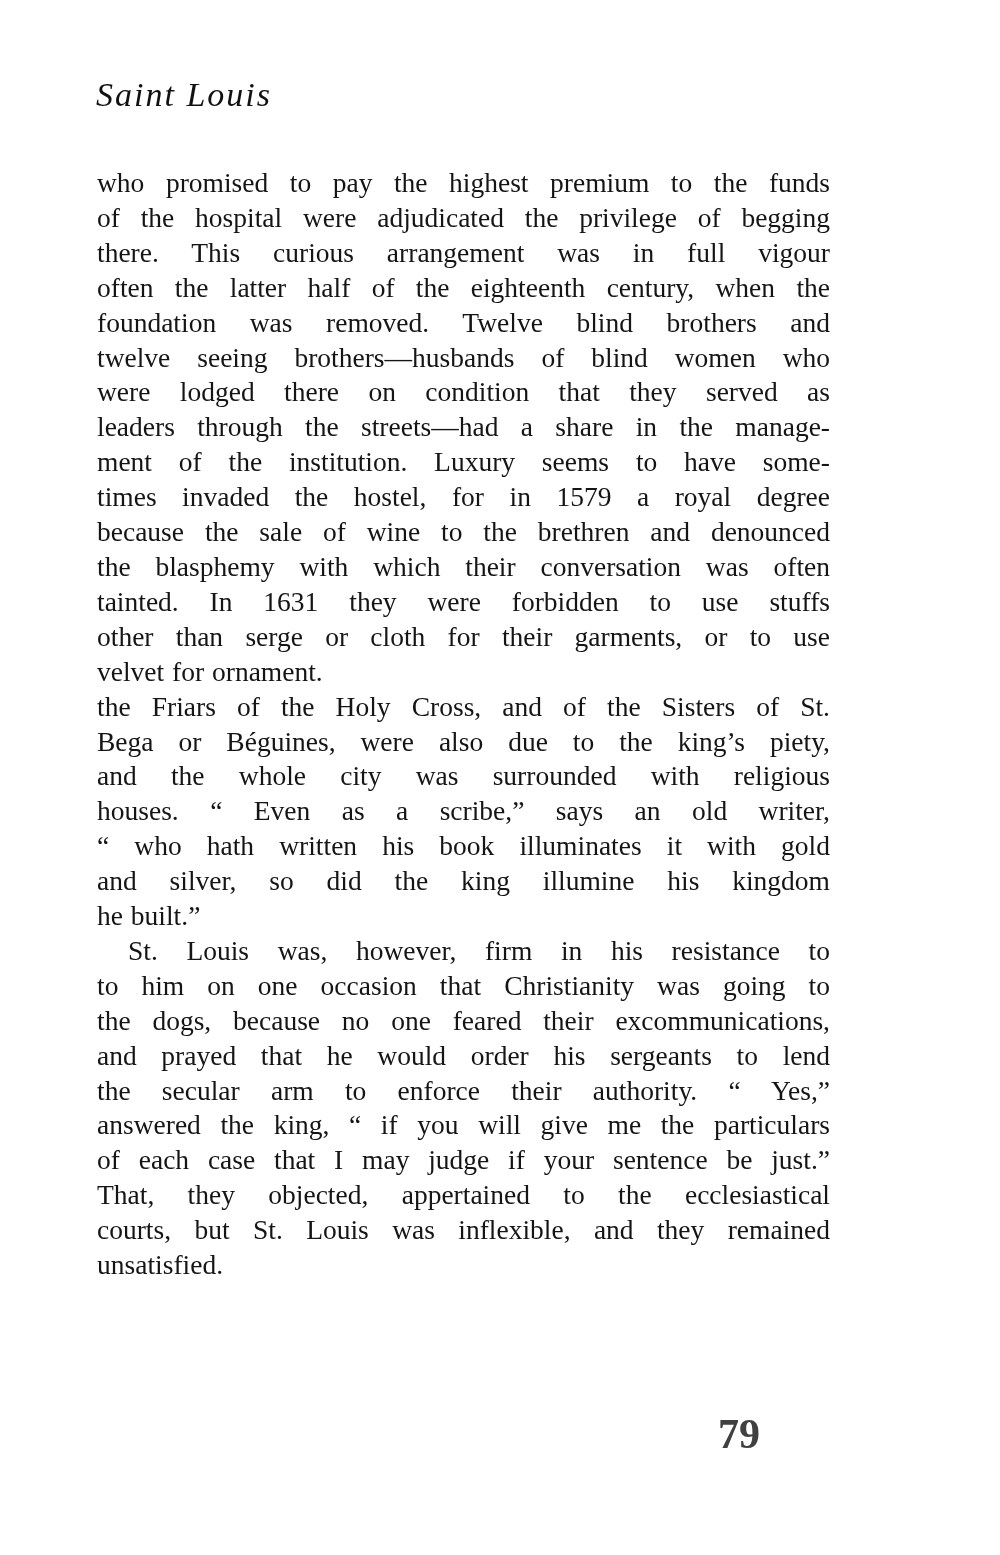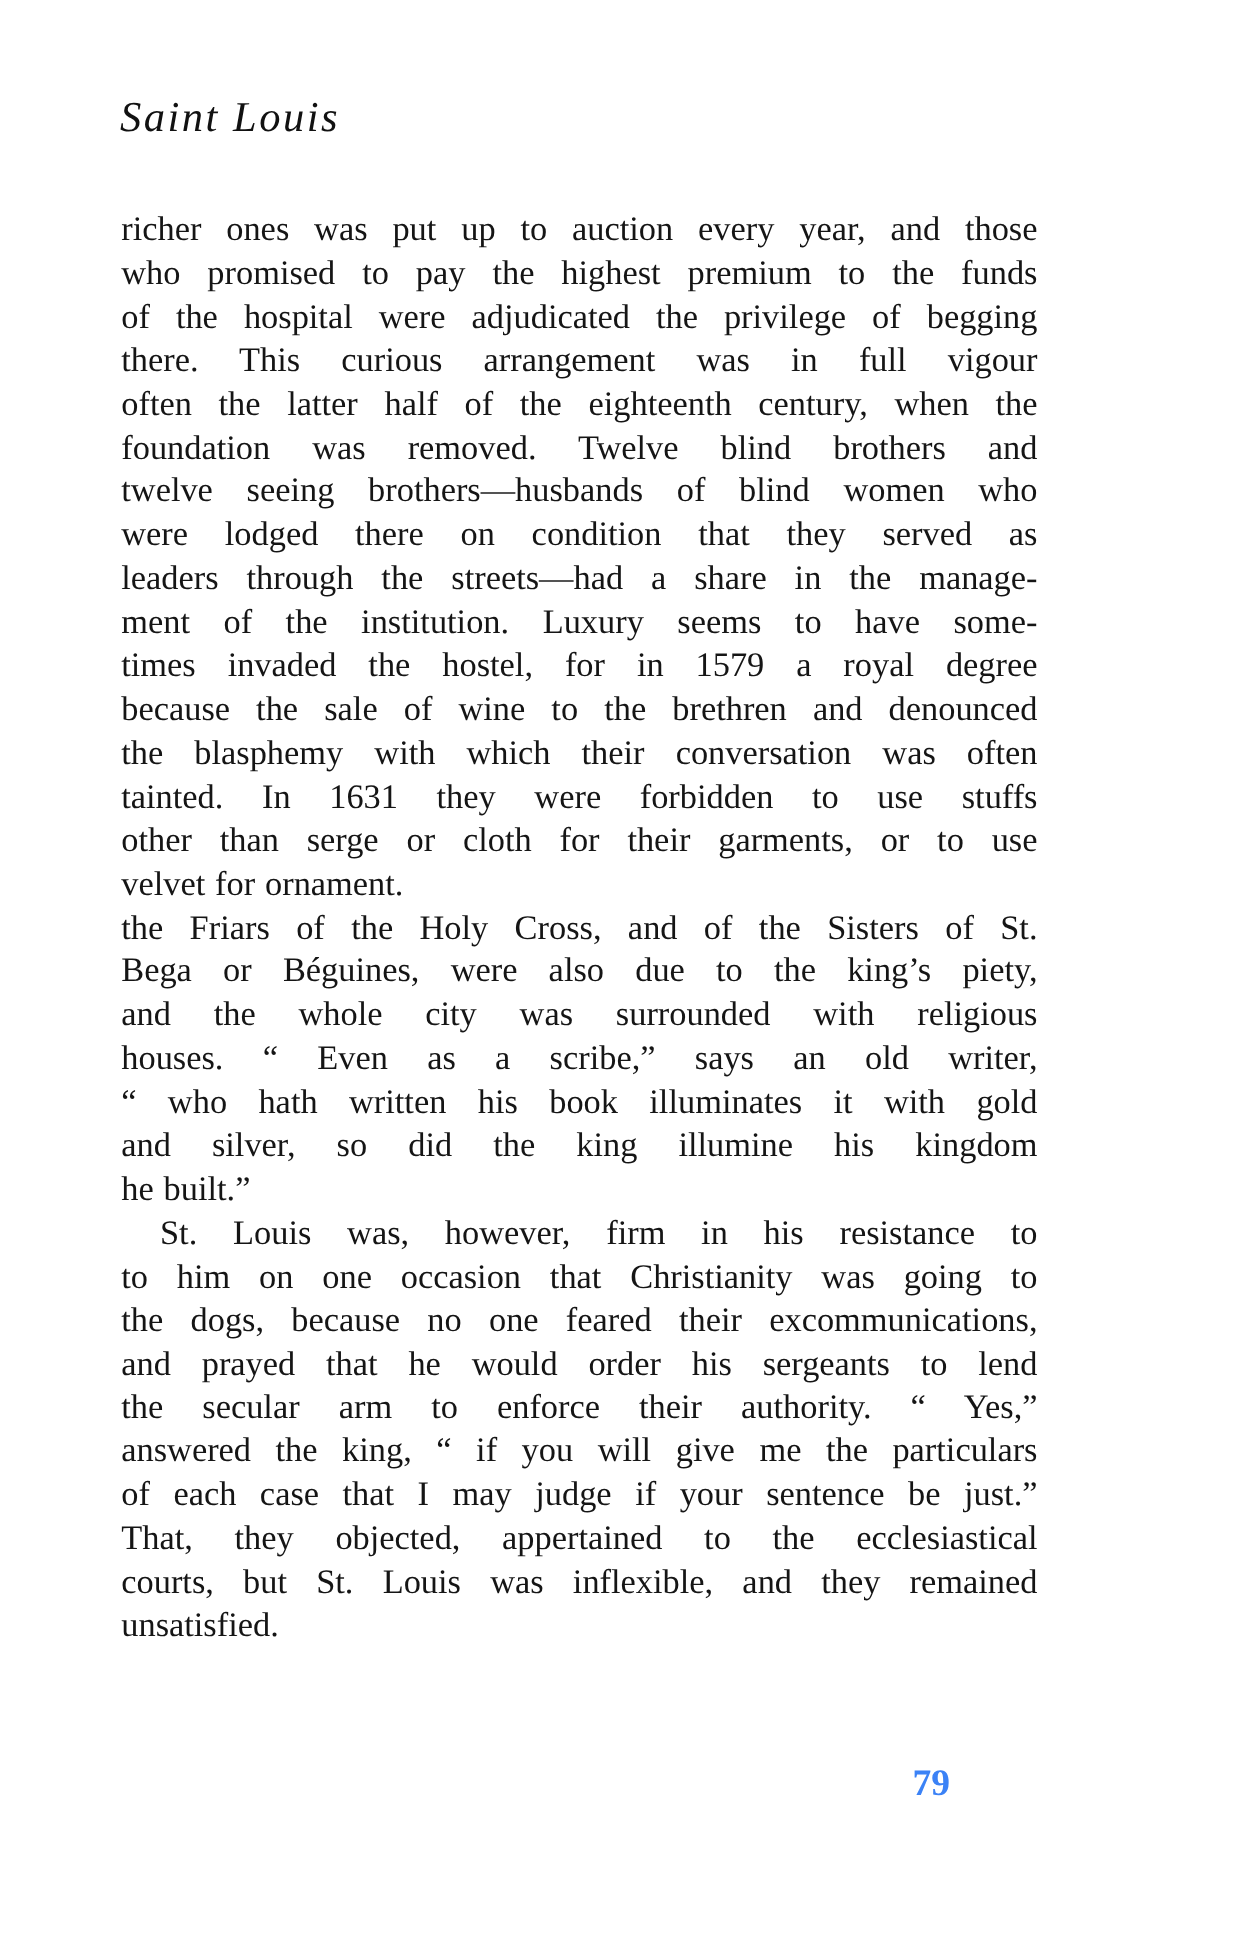--- a/index.html
+++ b/index.html
@@ -50,34 +50,33 @@
   }
   .line.indent {
     text-indent: 31px;
   }
   .page-number {
     position: absolute;
     left: 97px;
     top: 1410px;
     width: 663px;
     text-align: right;
-    font-size: 30px;
+    font-size: 42px;
     font-weight: bold;
-    color: #3b82f6;
+    color: #404040;
   }
 </style>
 </head>
 <body>
 
 <div class="page">
   <h1 class="header-title">Saint Louis</h1>
 
   <div class="textblock">
       <div class="paragraph">
-        <div class="line">richer ones was put up to auction every year, and those</div>
         <div class="line">who promised to pay the highest premium to the funds</div>
         <div class="line">of the hospital were adjudicated the privilege of begging</div>
         <div class="line">there.  This curious arrangement was in full vigour</div>
         <div class="line">often the latter half of the eighteenth century, when the</div>
         <div class="line">foundation was removed.  Twelve blind brothers and</div>
         <div class="line">twelve seeing brothers—husbands of blind women who</div>
         <div class="line">were lodged there on condition that they served as</div>
         <div class="line">leaders through the streets—had a share in the manage-</div>
         <div class="line">ment of the institution.  Luxury seems to have some-</div>
         <div class="line">times invaded the hostel, for in 1579 a royal degree</div>

